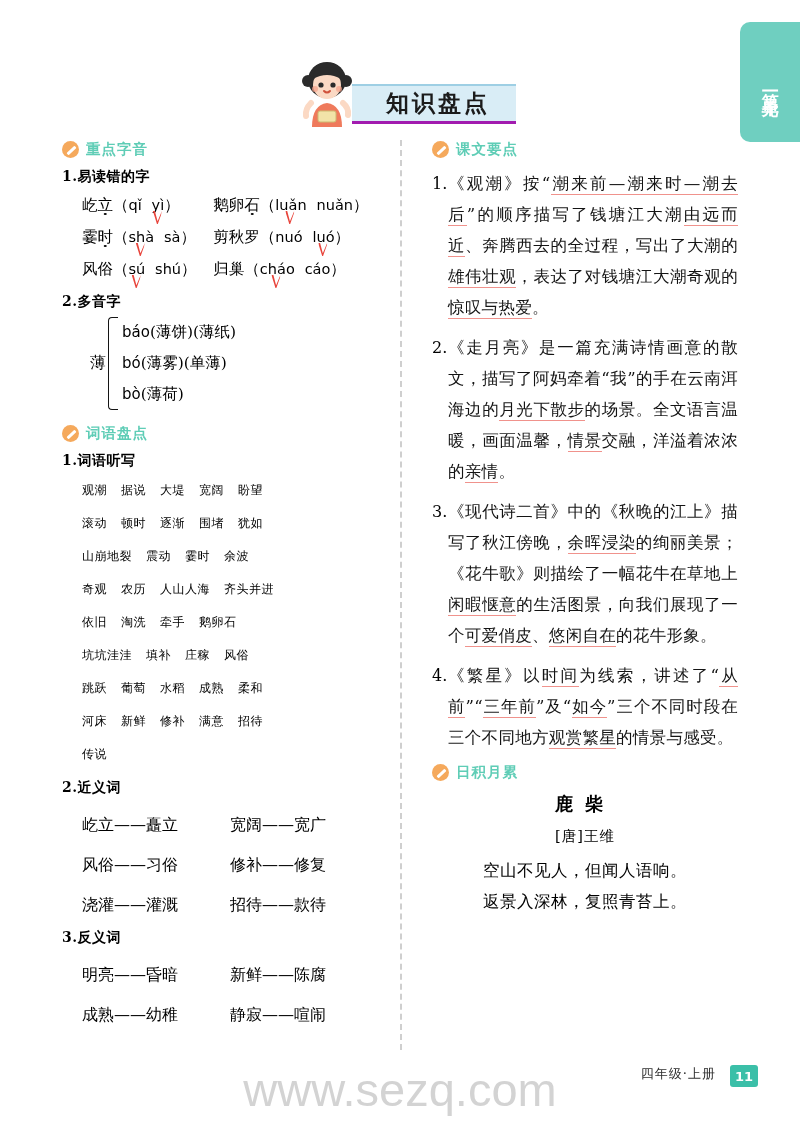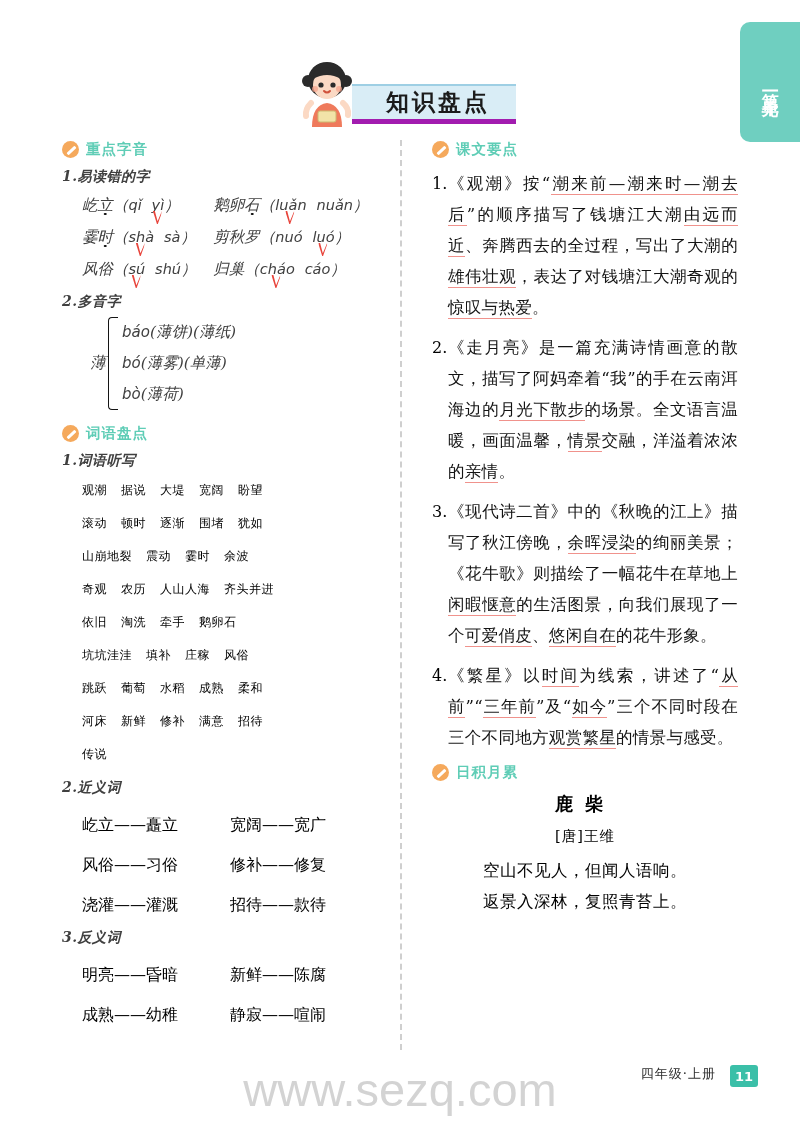--- a/index.html
+++ b/index.html
@@ -34,21 +34,21 @@
   #page-header {
     position:absolute;
     top:55px; left:296px;
     display:flex; align-items:flex-end;
   }
   #mascot { width:62px; height:72px; position:relative; margin-right:-6px; z-index:3; }
   #title-box {
     height:40px;
     background:#d9edf6;
     border-top:2px solid #9ecfe4;
-    border-bottom:5px solid #a21caf;
+    border-bottom:3px solid #a21caf;
     display:flex; align-items:center;
     padding:0 26px 0 34px;
     margin-bottom:3px;
   }
   #title-box .title-text {
     font-family:"DejaVu Sans",sans-serif;
     font-size:23px; font-weight:700;
     color:#1b1b1b; letter-spacing:3px;
   }
 
@@ -97,22 +97,21 @@
     font-family:"DejaVu Sans",sans-serif;
     font-size:14px; font-weight:700;
     color:#1b1b1b;
     margin:9px 0 4px 0;
     letter-spacing:0.5px;
   }
 
   
   .cn {
     font-family:"DejaVu Serif","Liberation Serif",serif;
-    color:#404040;
-    font-style:italic;
+    color:#000000;
   }
 
   
   .pin-row {
     display:flex;
     font-size:15.5px;
     line-height:30px;
     padding-left:20px;
     margin-bottom:2px;
   }

